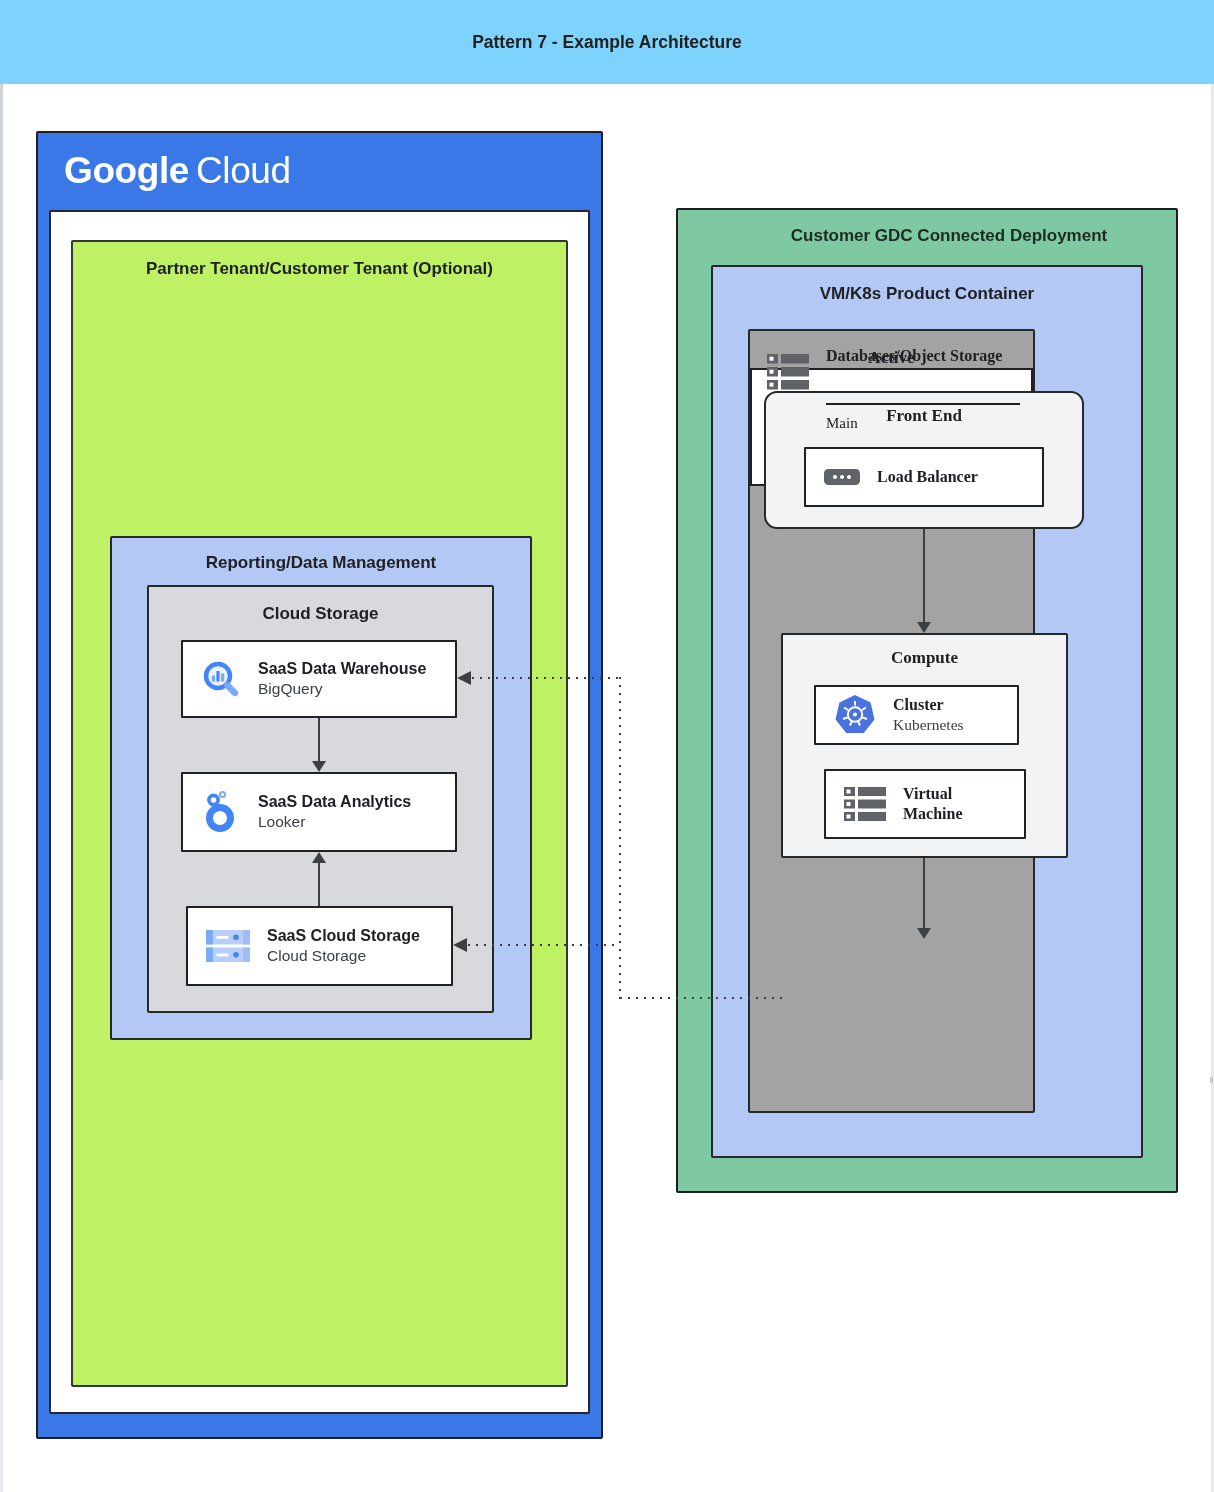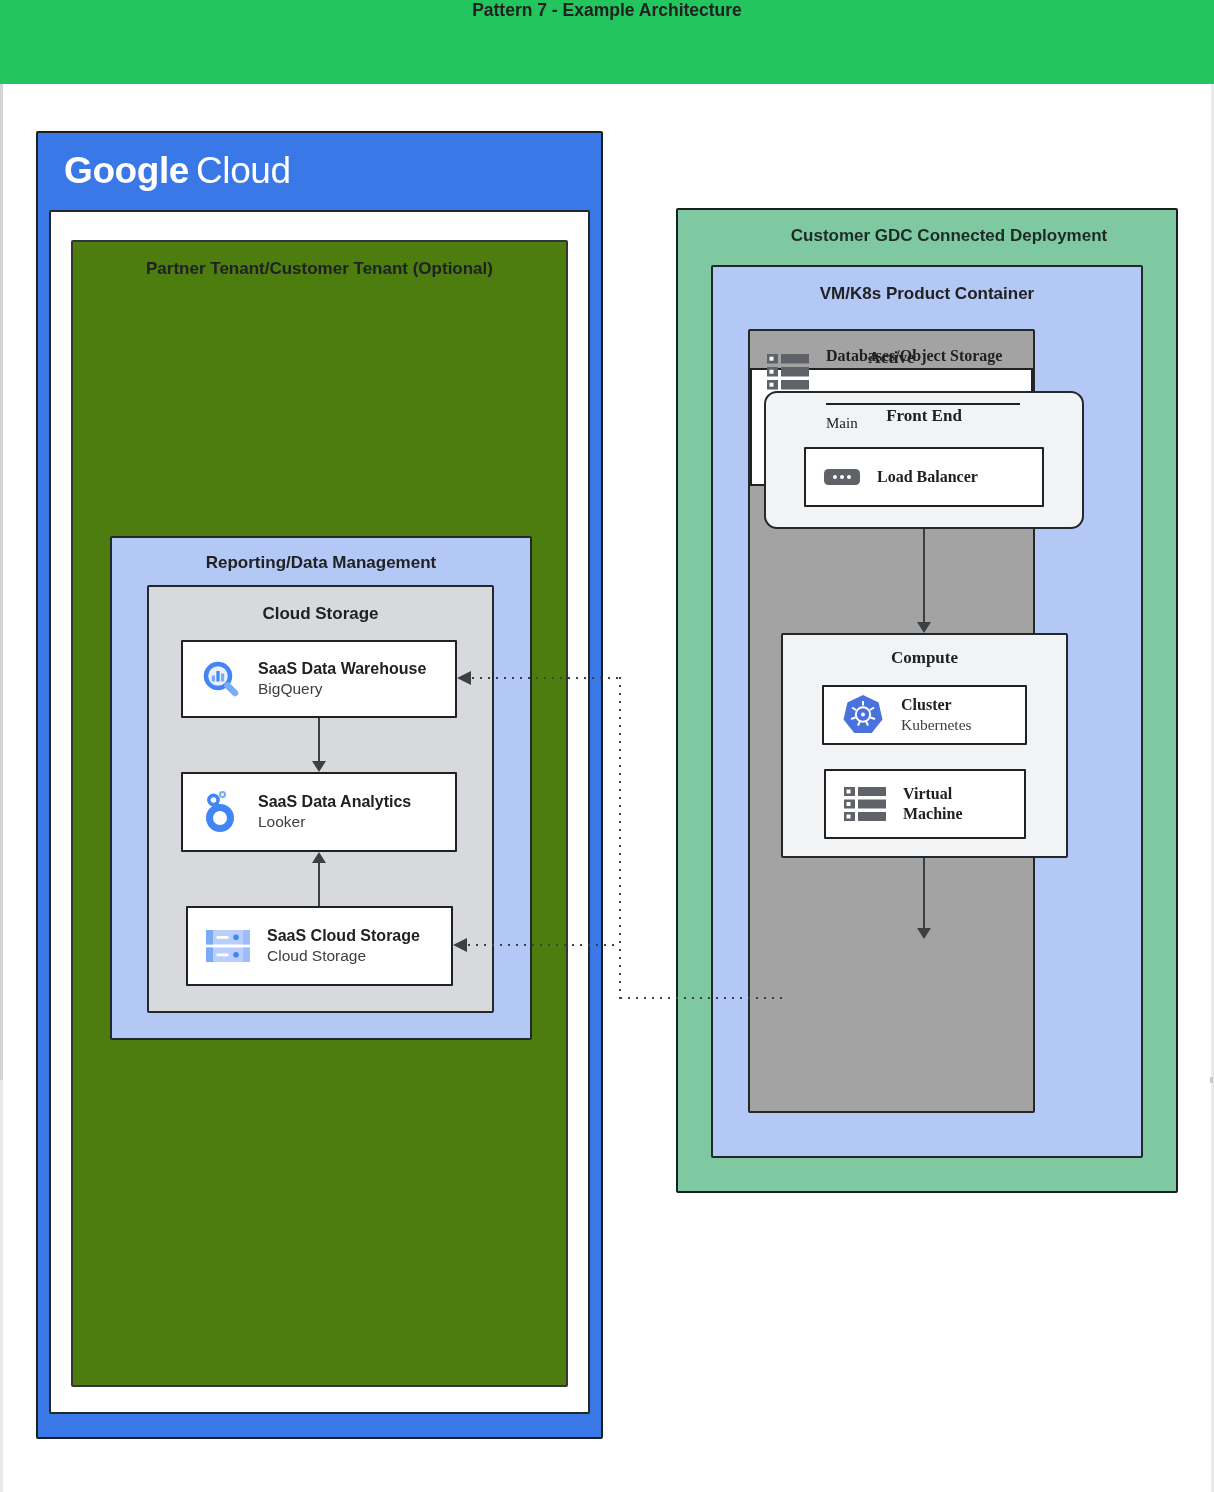--- a/index.html
+++ b/index.html
@@ -3,22 +3,22 @@
 <meta charset="utf-8">
 <style>
   * { margin:0; padding:0; box-sizing:border-box; }
   html,body { background:#fff; }
   body { font-family:"Liberation Sans", sans-serif; color:#202124; }
   #page {
     position:relative; width:1214px; height:1492px; background:#fff; overflow:hidden;
   }
   
   #hdr {
-    position:absolute; left:0; top:0; width:1214px; height:84px; background:#22c55e;
-    display:flex; align-items:flex-start; justify-content:center;
+    position:absolute; left:0; top:0; width:1214px; height:84px; background:#7dd3fc;
+    display:flex; align-items:center; justify-content:center;
   }
   #hdr .t { font-size:17.5px; font-weight:700; color:#212121; }
   .edge { position:absolute; width:3px; }
   .box { position:absolute; border:2px solid #25282b; border-radius:2px; }
   .sect-title { font-weight:700; font-size:17px; color:#202124; text-align:center; width:100%; display:block; }
   .card {
     position:absolute; background:#fff; border:2px solid #202124; border-radius:1px;
     display:flex; align-items:center; gap:16px; padding-left:17px;
   }
   .card .txt .t1 { font-size:16px; font-weight:700; color:#202124; line-height:1.28; }
@@ -34,41 +34,41 @@
   .dot-v { position:absolute; width:2px;
     background-image:repeating-linear-gradient(180deg,#3c4043 0 2.5px,transparent 2.5px 8px); }
   .dhead-left { position:absolute; width:0; height:0;
     border-top:7px solid transparent; border-bottom:7px solid transparent; border-right:14px solid #3c4043; }
   
   #gc { left:36px; top:131px; width:567px; height:1308px; background:#3b78e7; border-color:#1c1e20; }
   #gc-logo { position:absolute; left:26px; top:17px; color:#fff; font-size:37px; letter-spacing:-0.4px; }
   #gc-logo .g { font-weight:700; }
   #gc-logo .c { font-weight:400; margin-left:7px; }
   #gc-inner { left:11px; top:77px; width:541px; height:1204px; background:#fff; }
-  #partner { left:20px; top:28px; width:497px; height:1147px; background:#4d7c0f; border-color:#333639; }
+  #partner { left:20px; top:28px; width:497px; height:1147px; background:#bef264; border-color:#333639; }
   #partner > .sect-title { margin-top:17px; }
   #reporting { left:37px; top:294px; width:422px; height:504px; background:#b3c8f4; }
   #reporting > .sect-title { margin-top:15px; }
   #cs-group { left:35px; top:47px; width:347px; height:428px; background:#d8d9dc; }
   #cs-group > .sect-title { margin-top:17px; }
   #card-wh  { left:32px; top:53px;  width:276px; height:78px; }
   #card-an  { left:32px; top:185px; width:276px; height:80px; }
   #card-st  { left:37px; top:319px; width:267px; height:80px; }
   #gdc { left:676px; top:208px; width:502px; height:985px; background:#7ec8a2; border-color:#1c1e20; }
   #gdc > .sect-title { margin-top:16px; }
   #vmk8s { left:33px; top:55px; width:432px; height:893px; background:#b3c8f4; }
   #vmk8s > .sect-title { margin-top:17px; }
   #active { left:35px; top:62px; width:287px; height:784px; background:#a3a3a3;font-family:Liberation Serif, serif; }
   #active > .sect-title { margin-top:17px; }
   #frontend { left:14px; top:60px; width:320px; height:138px; background:#f1f3f4;border-radius:13px; }
   #frontend > .sect-title { margin-top:13px; }
   #lb-card { left:38px; top:54px; width:240px; height:60px; }
   #compute { left:31px; top:302px; width:287px; height:225px; background:#f1f3f4; }
   #compute > .sect-title { margin-top:13px; }
-  #cluster-card { left:39px; top:50px; width:205px; height:60px; }
+  #cluster-card { left:31px; top:50px; width:205px; height:60px; }
   #vm-card { left:41px; top:134px; width:202px; height:70px; }
   #vm-card .txt .t1 { width:100px; }
   #db-card { left:33px; top:609px; width:283px; height:118px; background:#fff; border:2px solid #202124; }
   #db-card .icn { position:absolute; left:16px; top:22px; }
   #db-card .t1 { position:absolute; left:76px; top:15px; width:200px; font-size:16px; font-weight:700; line-height:1.3; }
   #db-card .rule { position:absolute; left:76px; top:72px; width:194px; height:2px; background:#202124; }
   #db-card .t2 { position:absolute; left:76px; top:84px; font-size:15px; color:#202124; }
 </style>
 </head>
 <body>

